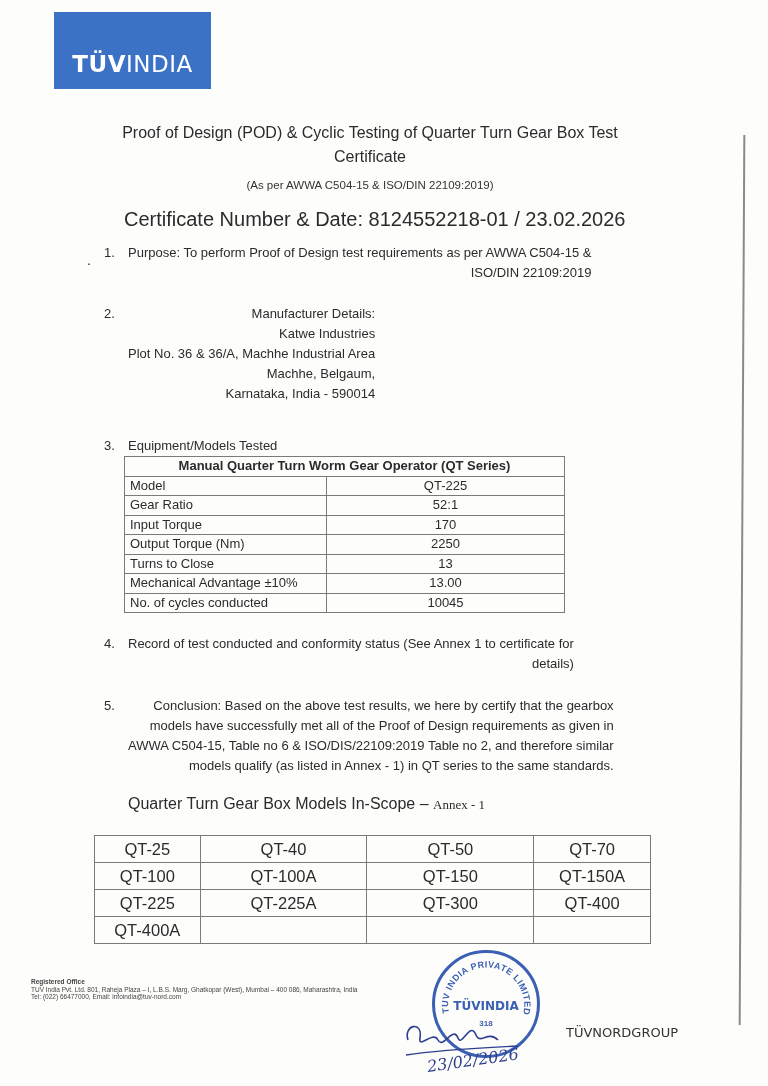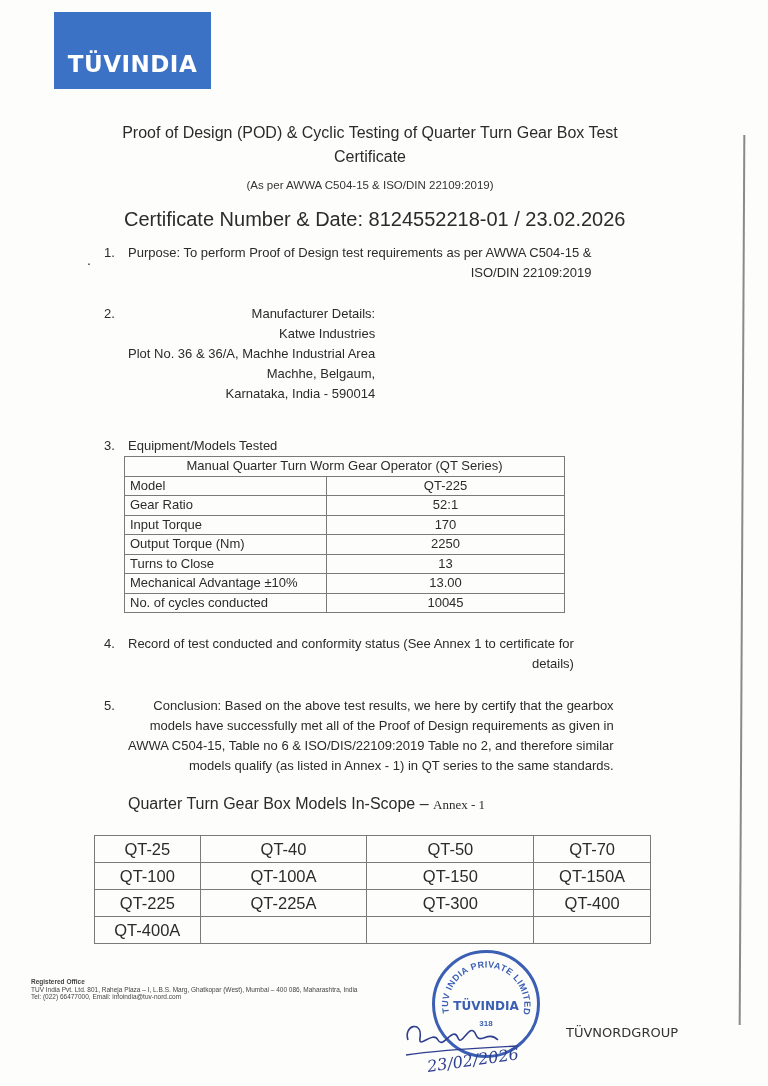--- a/index.html
+++ b/index.html
@@ -7,21 +7,21 @@
     width:768px; height:1086px; background:#fdfdfc; position:relative; overflow:hidden;
     font-family: "Liberation Sans", "DejaVu Sans", sans-serif; color:#2a2a2a;
   }
   .logo {
     position:absolute; left:54px; top:12px; width:157px; height:77px;
     background:#3b72c6; color:#fff; display:flex; align-items:flex-end; justify-content:center;
     box-sizing:border-box; padding-bottom:12px;
     font-size:23px; letter-spacing:0.5px; font-family:"DejaVu Sans", sans-serif;
   }
   .logo b { font-weight:700; }
-  .logo span.l { font-weight:700; }
+  .logo span.l { font-weight:400; }
   .edge-line {
     position:absolute; left:741px; top:135px; width:2px; height:890px; background:#8a8a8a;
     transform:rotate(0.3deg);
   }
   .title {
     position:absolute; left:100px; top:121px; width:540px; text-align:center;
     font-size:16px; line-height:24px; color:#2b2b2b;
   }
   .subtitle {
     position:absolute; left:100px; top:179px; width:540px; text-align:center;
@@ -32,21 +32,21 @@
   }
   .item { position:absolute; font-size:13px; line-height:20px; color:#2b2b2b; }
   .item .num { position:absolute; left:0; top:0; width:20px; }
   .item .txt { position:absolute; left:24px; top:0;text-align:right; }
   .bullet-dot { position:absolute; left:87px; top:252px; font-size:14px; }
   table.spec {
     position:absolute; left:124px; top:456px; width:441px; border-collapse:collapse;
     font-size:13px; color:#2b2b2b;
   }
   table.spec td, table.spec th { border:1px solid #7a7a7a; padding:0 5px; height:18.5px; line-height:18px; }
-  table.spec th { font-weight:400; text-align:center; }
+  table.spec th { font-weight:700; text-align:center; }
   table.spec td.v { text-align:center; width:227px; }
   .annex-title {
     position:absolute; left:128px; top:795px; font-size:16px; color:#2b2b2b;
   }
   .annex-title .serif { font-family:"Liberation Serif", serif; font-size:13px; }
   table.annex {
     position:absolute; left:94px; top:835px; width:557px; border-collapse:collapse;
     font-size:16.5px; color:#2b2b2b;
   }
   table.annex td { border:1px solid #7a7a7a; text-align:center; height:26px; padding:0; }

